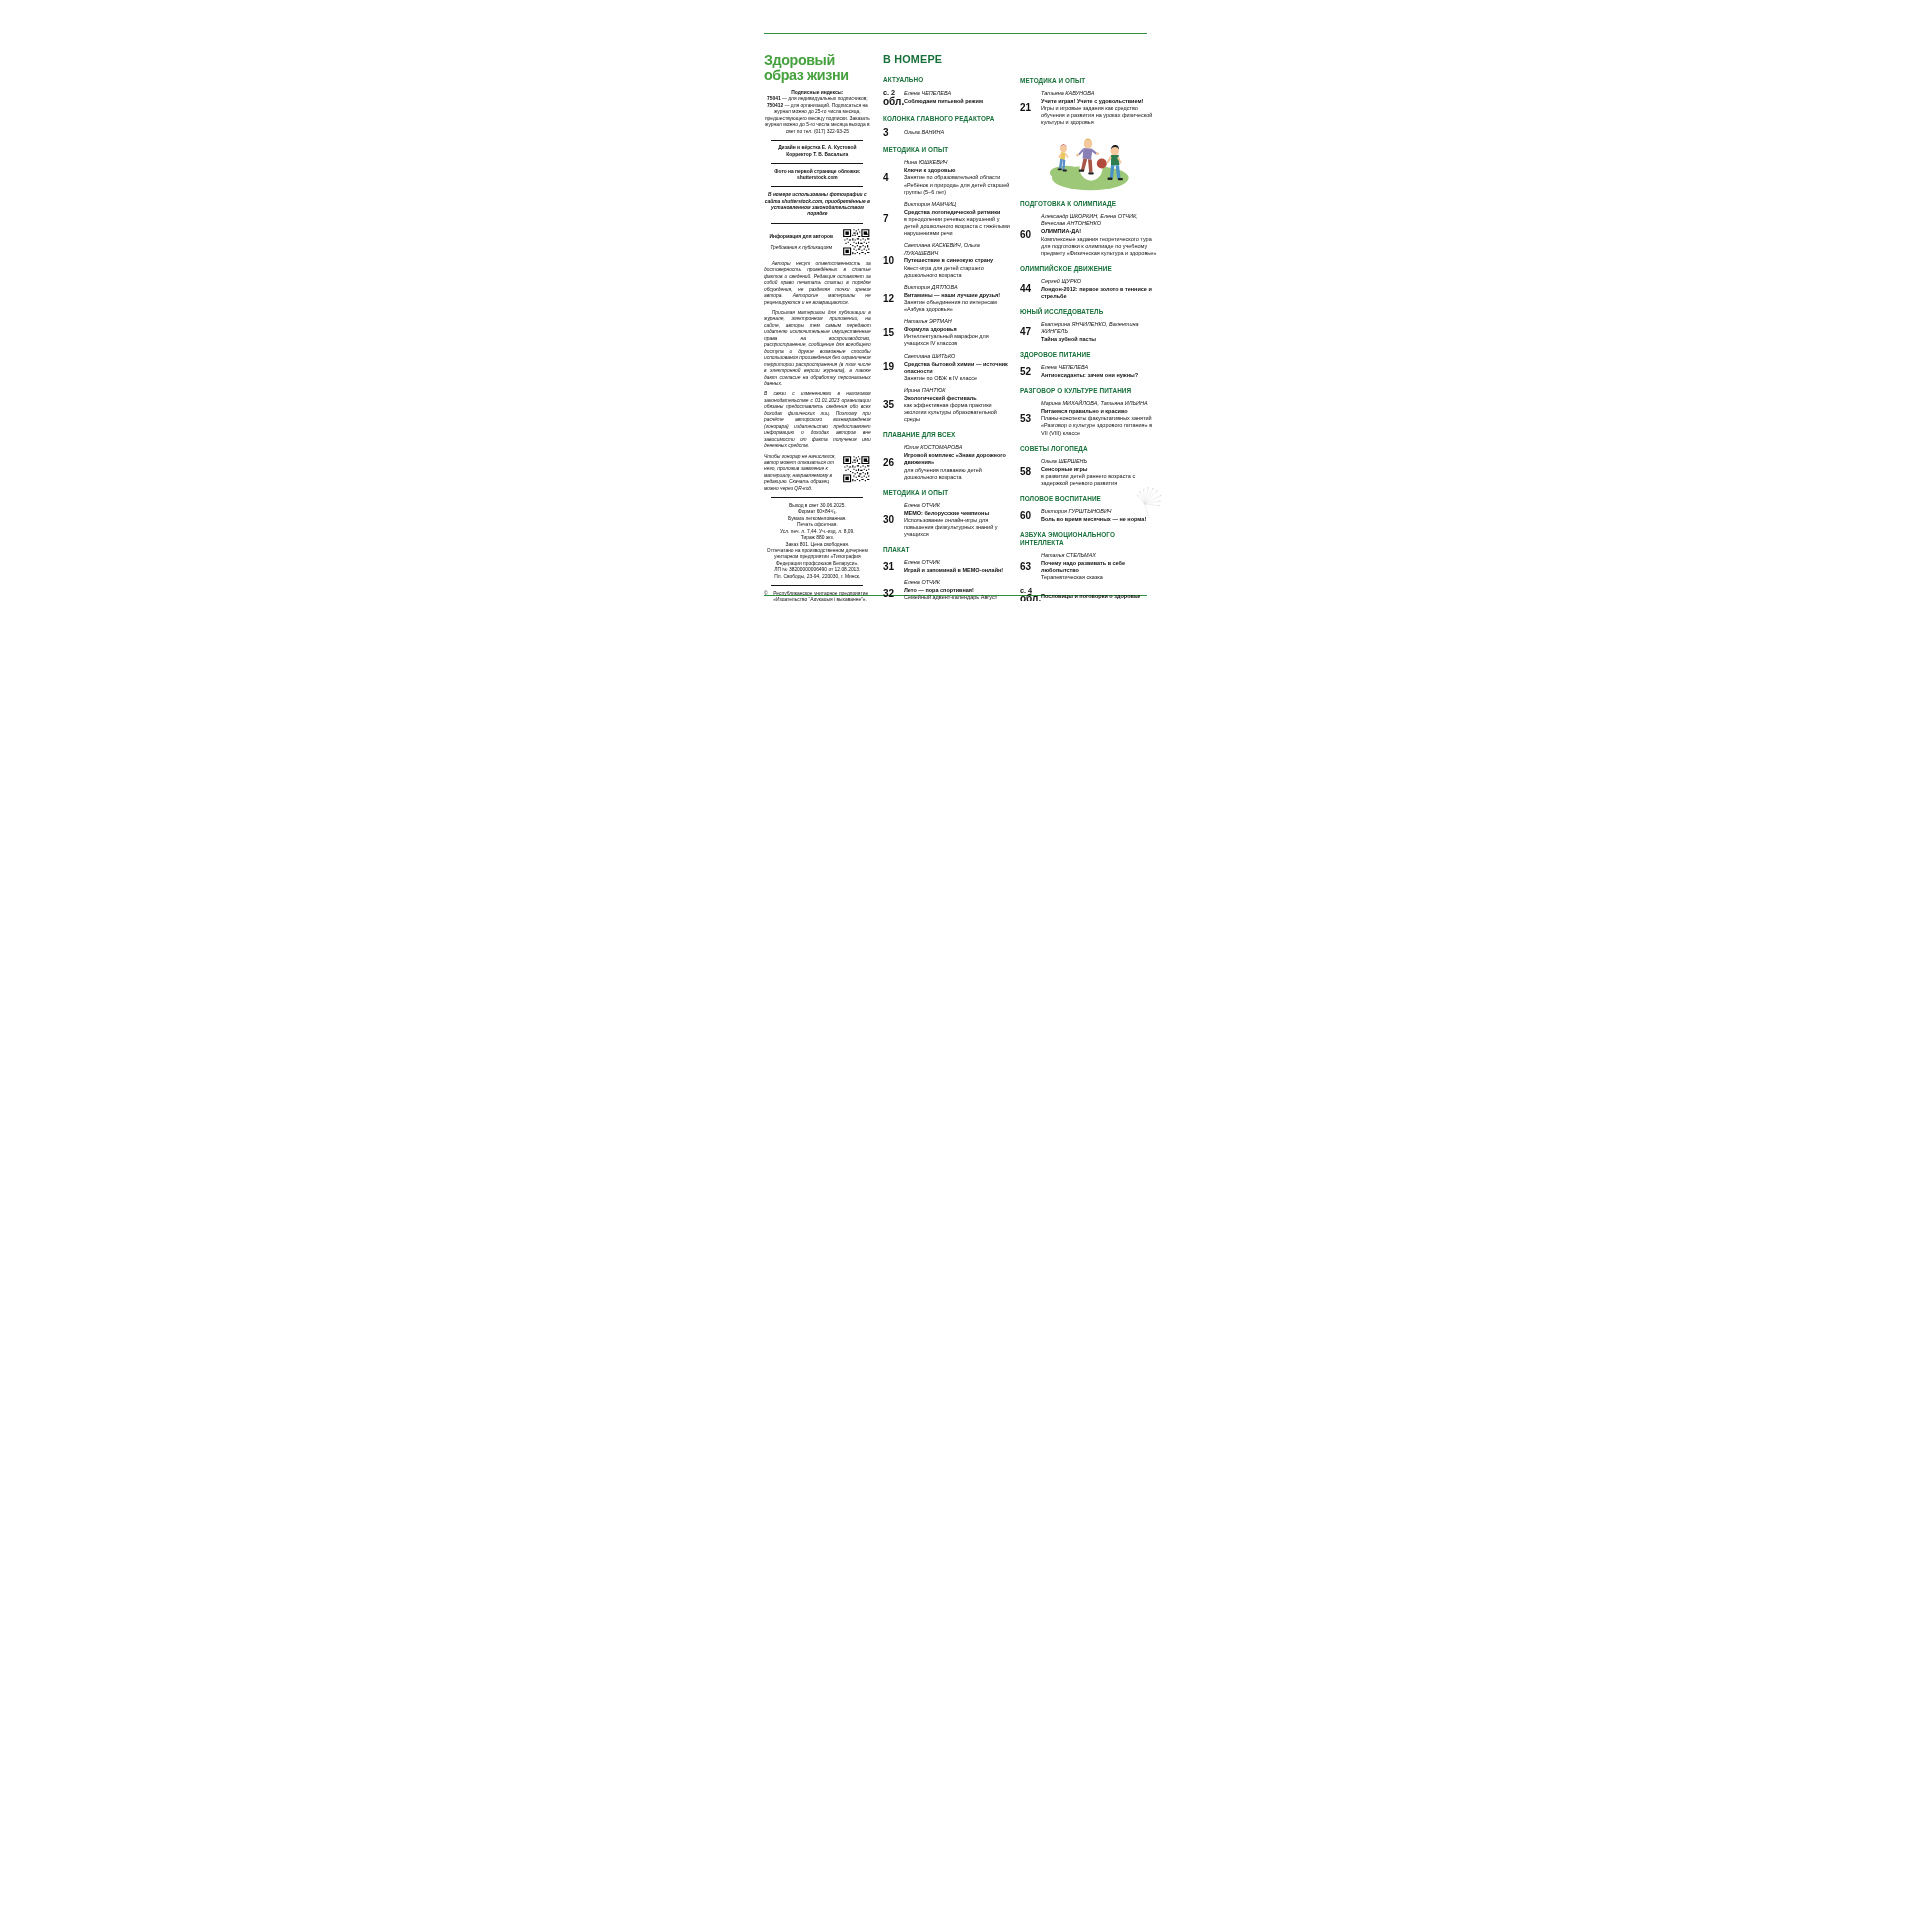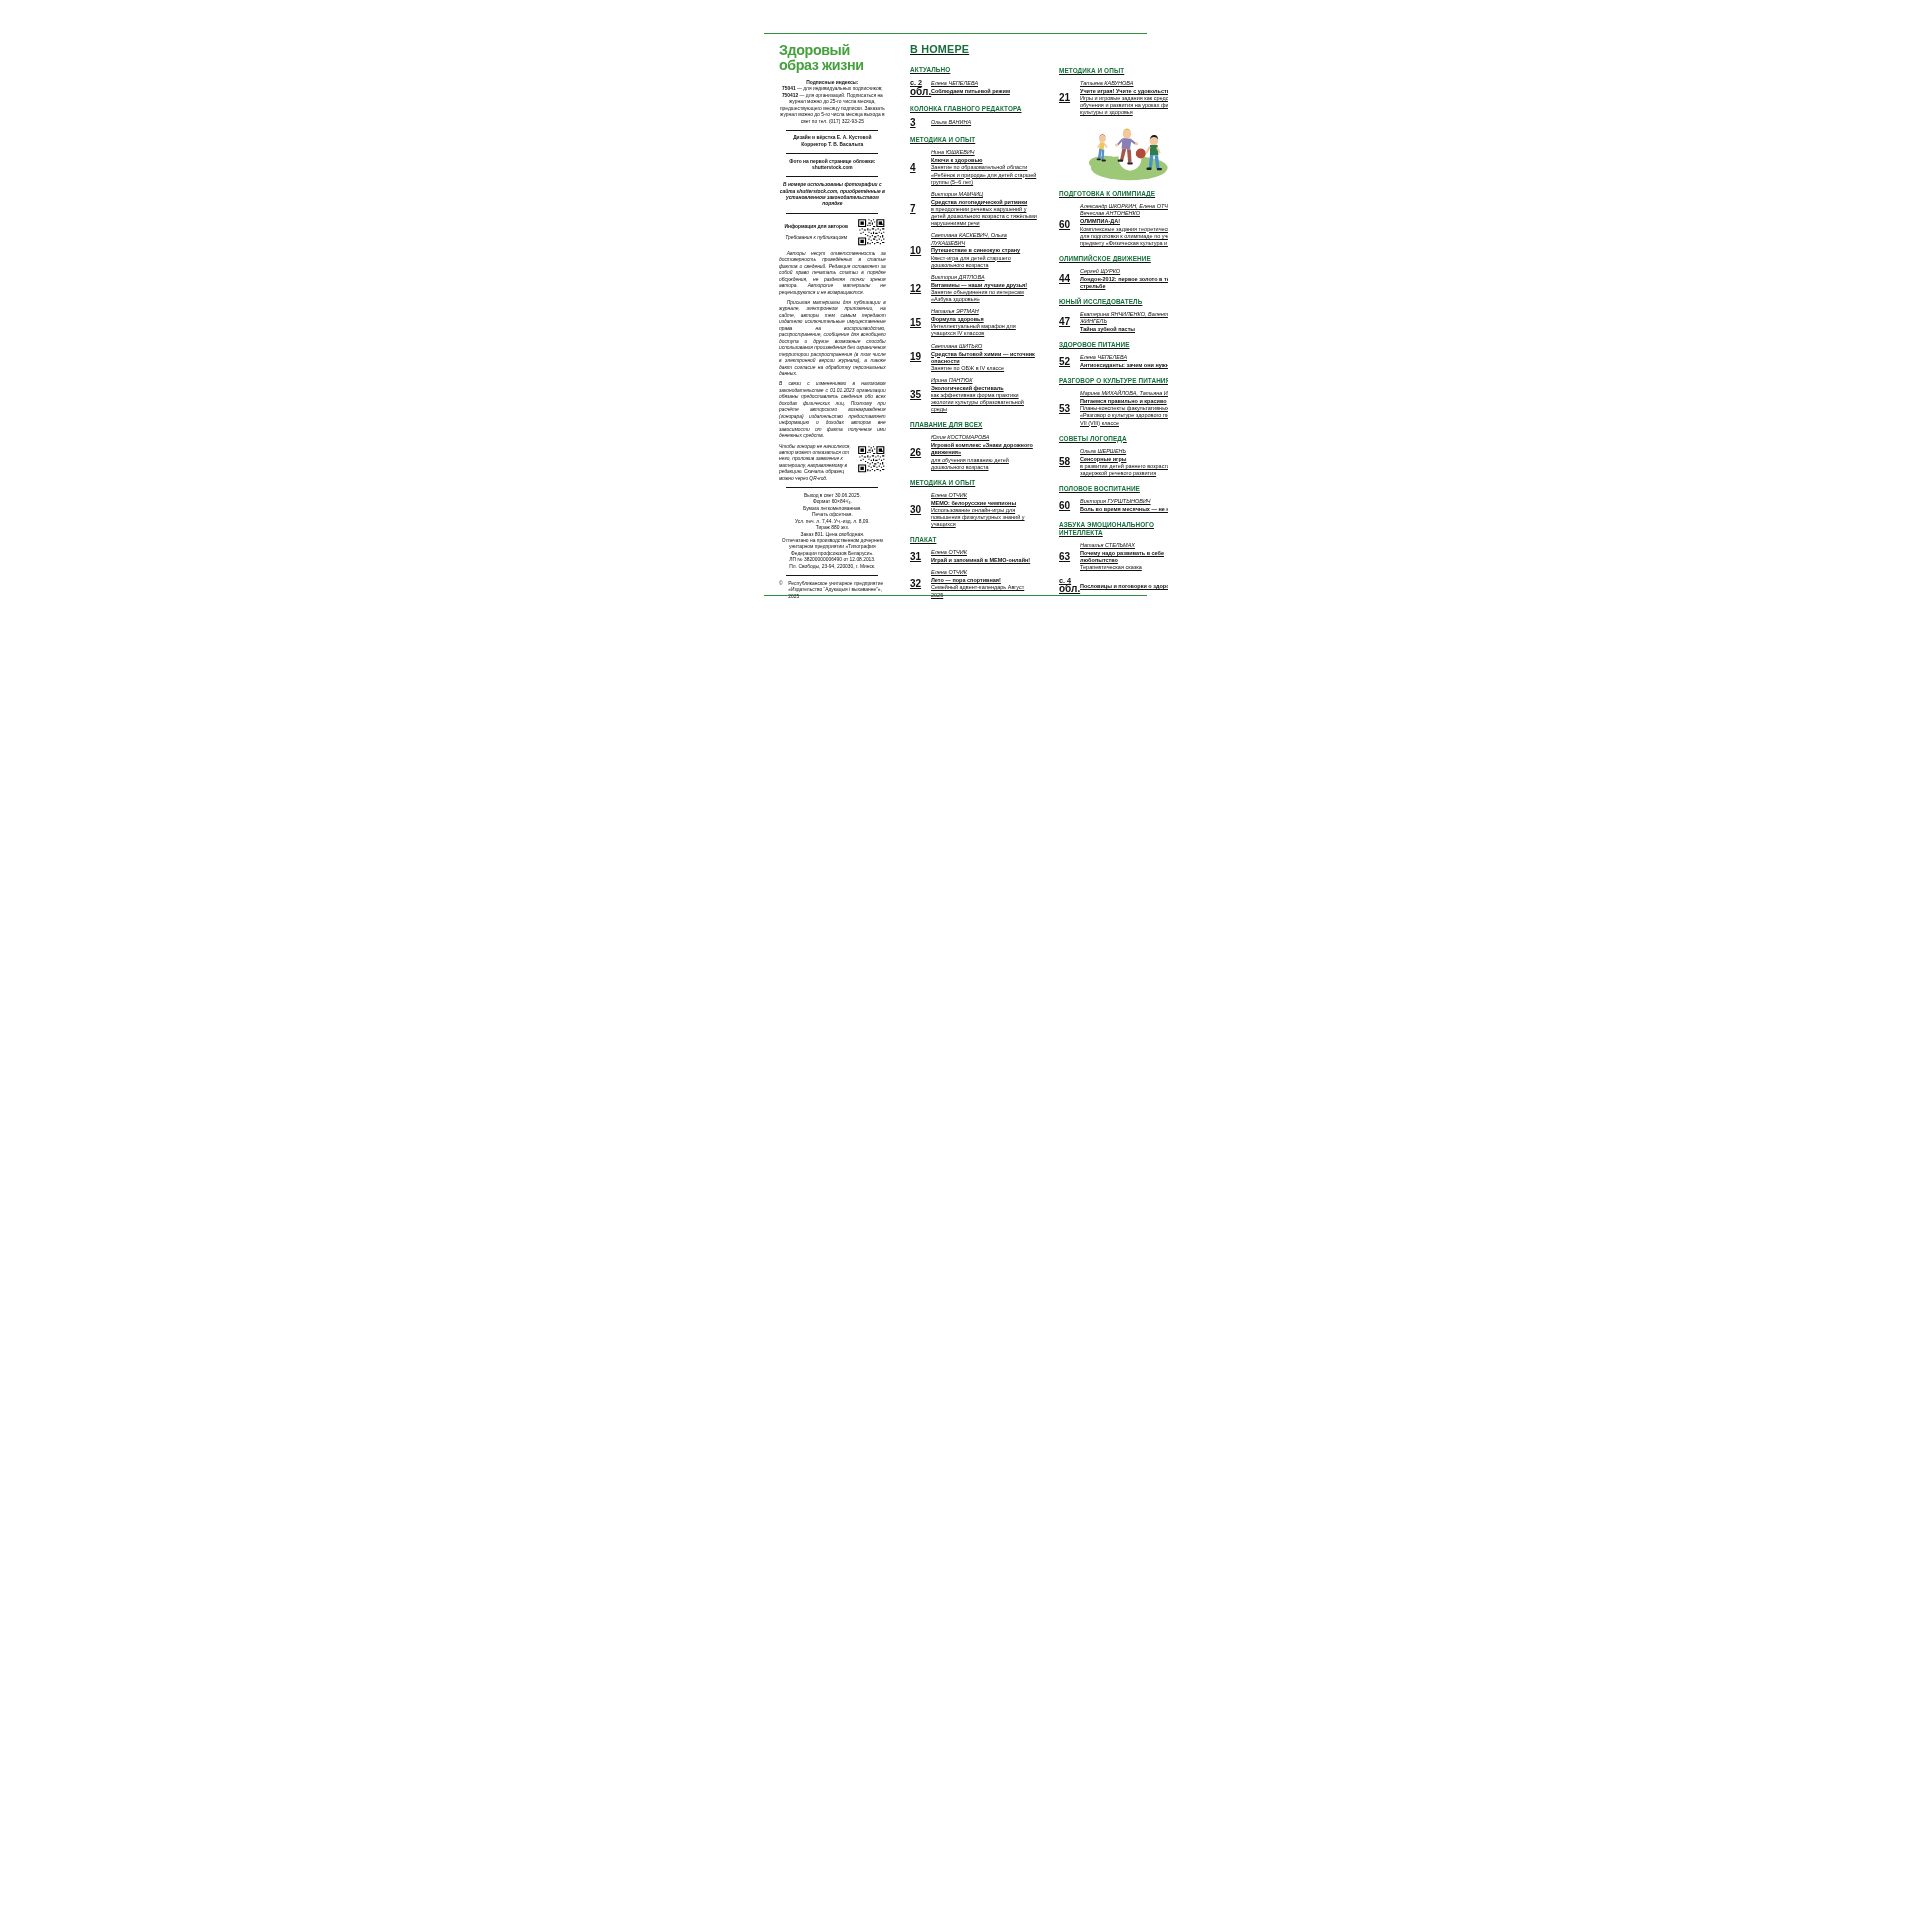--- a/index.html
+++ b/index.html
@@ -1,21 +1,21 @@
 <!DOCTYPE html>
 <html lang="ru" style="font-size:6.2px"><head>
 <meta charset="utf-8">
 <style>
   html,body{margin:0;padding:0;background:#ffffff;}
   body{font-family:"Liberation Sans","DejaVu Sans",sans-serif;color:#111;-webkit-font-smoothing:antialiased;}
   .page{position:relative;width:425px;height:601px;background:#fff;overflow:hidden;margin:0 auto;}
   .rule-green{position:absolute;left:21px;right:21px;height:1.2px;background:#2e8f3f;}
   .rule-top{top:33px;}
   .rule-bottom{top:595px;}
-  .content{position:absolute;top:42px;left:21px;width:383px;display:grid;grid-template-columns:109px 127px 138px;column-gap:22px;margin-left:15px;}
+  .content{position:absolute;top:52px;left:21px;width:383px;display:grid;grid-template-columns:109px 127px 138px;column-gap:10px;}
 
   
   .col-left{font-size:4.9px;line-height:1.32;padding-right:2.3px;}
   .mag-title{color:#45a13d;font-weight:800;font-size:14.3px;line-height:1.05;letter-spacing:-0.4px;margin:0.8px 0 7px 0;}
   .cblock{text-align:center;margin:0 0 3.9px 0;}
   .cblock.bold{font-weight:700;}
   .divider{height:1.2px;background:#161616;width:86%;margin:4.6px auto 4.6px auto;}
   .ital{font-style:italic;}
   .just{ text-align:justify;}
   .indent{text-indent:1.6em;}
@@ -26,21 +26,21 @@
   .authors-text .l2{font-style:italic;}
   .qr{width:28.5px;height:28.5px;flex:none;}
   .fee-wrap{overflow:hidden;margin:0 0 2.3px 0;}
   .fee-wrap .qr{float:right;margin:1.5px 0 1.5px 3.1px;}
   .print-info div{text-align:center;}
   .copy-row{display:flex;gap:3.1px;margin:0 0 4.6px 0;}
   .copy-sign{flex:none;width:6.2px;}
   .copy-text{flex:1;}
 
   
-  .col-mid,.col-right{font-size:5.5px;line-height:1.3;text-decoration:underline;}
+  .col-mid,.col-right{font-size:5.5px;line-height:1.3;}
   .in-issue{color:#17703a;font-weight:800;font-size:10.8px;letter-spacing:0.2px;margin:0 0 10px 0;}
   .sec{color:#17703a;font-weight:800;font-size:6.4px;letter-spacing:0.1px;margin:8px 0 4.6px 0;}
   .sec:first-child{margin-top:0;}
   .entry{display:flex;margin:0 0 5px 0;align-items:center;}
   .num{flex:none;width:21px;font-weight:800;font-size:10px;line-height:1.02;padding-top:0.4px;}
   .num .num-sub{font-size:10px;font-weight:800;}
   .pg-sm > div{font-size:7.3px;}
   .etext{flex:1;}
   .author{font-style:italic;margin-bottom:0.8px;}
   .etitle{font-weight:700;}

